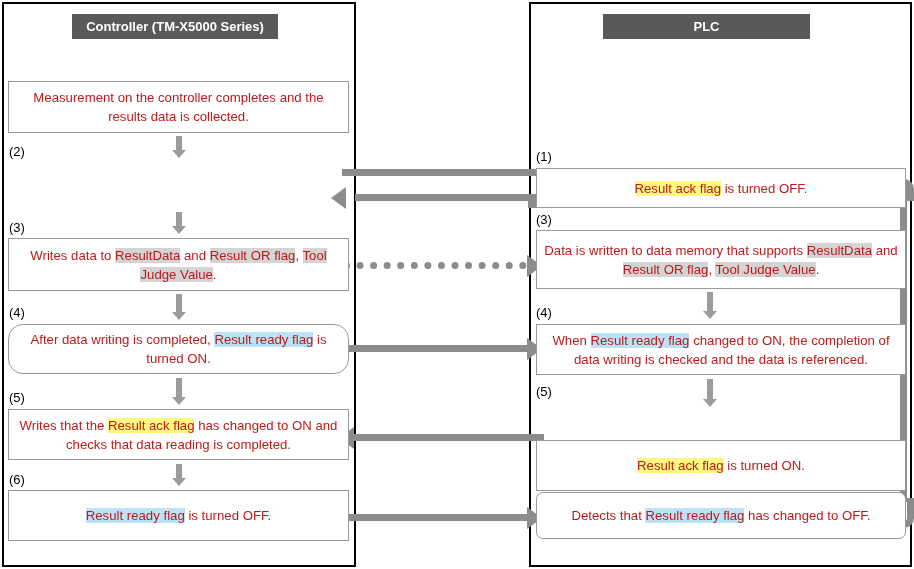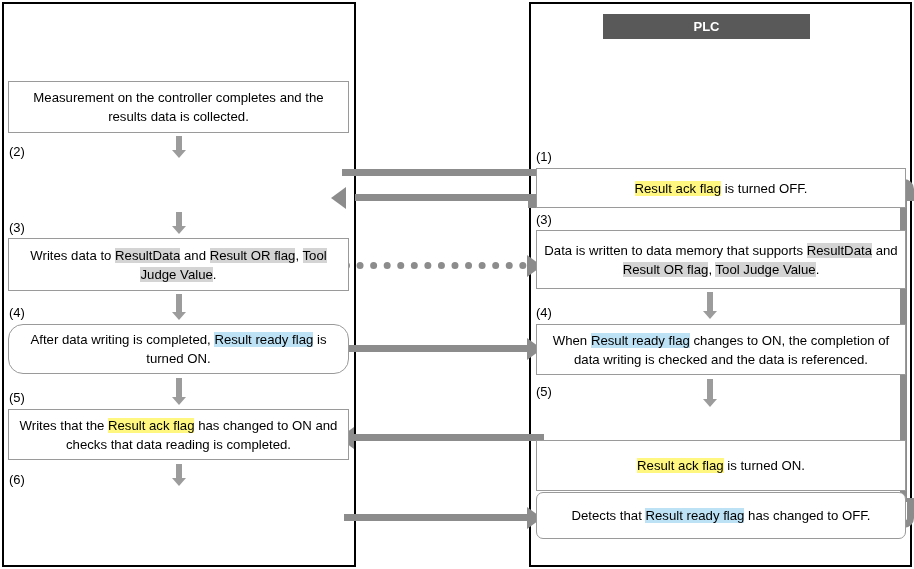--- a/index.html
+++ b/index.html
@@ -44,21 +44,21 @@
   .step{
     position:absolute;
     box-sizing:border-box;
     border:1px solid #9a9a9a;
     background:#ffffff;
     display:flex;
     align-items:center;
     justify-content:flex-start;
     text-align:center;
     font-size:13.2px;
-    color:#000000;
+    color:#b91c1c;
     line-height:19px;
     padding:19px 4px;
     z-index:5;
   }
   .step .txt{ display:block; width:100%; }
 
   .steplabel{
     position:absolute;
     font-size:13px;
     color:#000000;
@@ -130,20 +130,21 @@
   .corner.br{ border-left:none;border-top:none;border-bottom-right-radius:10px; }
 </style>
 </head>
 <body>
 
 <div id="stage">
 
   <div class="lane" id="lane-controller"></div>
   <div class="lane" id="lane-plc"></div>
 
+  <div class="lane-title" id="title-controller">Controller (TM-X5000 Series)</div>
   <div class="lane-title" id="title-plc">PLC</div>
 
   <div class="steplabel" style="left:9px;  top:145px;">(2)</div>
   <div class="steplabel" style="left:9px;  top:221px;">(3)</div>
   <div class="steplabel" style="left:9px;  top:306px;">(4)</div>
   <div class="steplabel" style="left:9px;  top:391px;">(5)</div>
   <div class="steplabel" style="left:9px;  top:473px;">(6)</div>
 
   <div class="step" style="left:8px; top:81px;  width:341px; height:52px;">
     <span class="txt"><span>Measurement on the controller completes and the results data is collected.</span></span>
@@ -155,37 +156,40 @@
   </div>
 
   <div class="step" style="left:8px; top:324px; width:341px; height:50px;border-radius:15px;">
     <span class="txt"><span>After data writing is completed, </span><span class="hl-b">Result ready flag</span><span> is turned ON.</span></span>
   </div>
 
   <div class="step" style="left:8px; top:409px; width:341px; height:51px;">
     <span class="txt"><span>Writes that the </span><span class="hl-y">Result ack flag</span><span> has changed to ON and checks that data reading is completed.</span></span>
   </div>
 
+  <div class="step" style="left:8px; top:490px; width:341px; height:51px;">
+    <span class="txt"><span class="hl-b">Result ready flag</span><span> is turned OFF.</span></span>
+  </div>
 
   <div class="steplabel" style="left:536px; top:150px;">(1)</div>
   <div class="steplabel" style="left:536px; top:213px;">(3)</div>
   <div class="steplabel" style="left:536px; top:306px;">(4)</div>
   <div class="steplabel" style="left:536px; top:385px;">(5)</div>
   <div class="steplabel" style="left:536px; top:470px;">(6)</div>
 
   <div class="step" style="left:536px; top:230px; width:370px; height:59px;">
     <span class="txt"><span>Data is written to data memory that supports </span><span class="hl-g">ResultData</span><span> and </span><span class="hl-g">Result OR flag</span><span>, </span><span class="hl-g">Tool Judge Value</span><span>.</span></span>
   </div>
 
   <div class="step" style="left:536px; top:168px; width:370px; height:35px;">
     <span class="txt"><span class="hl-y">Result ack flag</span><span> is turned OFF.</span></span>
   </div>
 
   <div class="step" style="left:536px; top:324px; width:370px; height:51px;">
-    <span class="txt"><span>When </span><span class="hl-b">Result ready flag</span><span> changes to ON, the completion of data writing is checked and the data is referenced.</span></span>
+    <span class="txt"><span>When </span><span class="hl-b">Result ready flag</span><span> changed to ON, the completion of data writing is checked and the data is referenced.</span></span>
   </div>
 
   <div class="step" style="left:536px; top:412px; width:370px; height:51px;margin-top:28px;">
     <span class="txt"><span class="hl-y">Result ack flag</span><span> is turned ON.</span></span>
   </div>
 
   <div class="step" style="left:536px; top:492px; width:370px; height:47px;border-radius:7px;">
     <span class="txt"><span>Detects that </span><span class="hl-b">Result ready flag</span><span> has changed to OFF.</span></span>
   </div>
 

